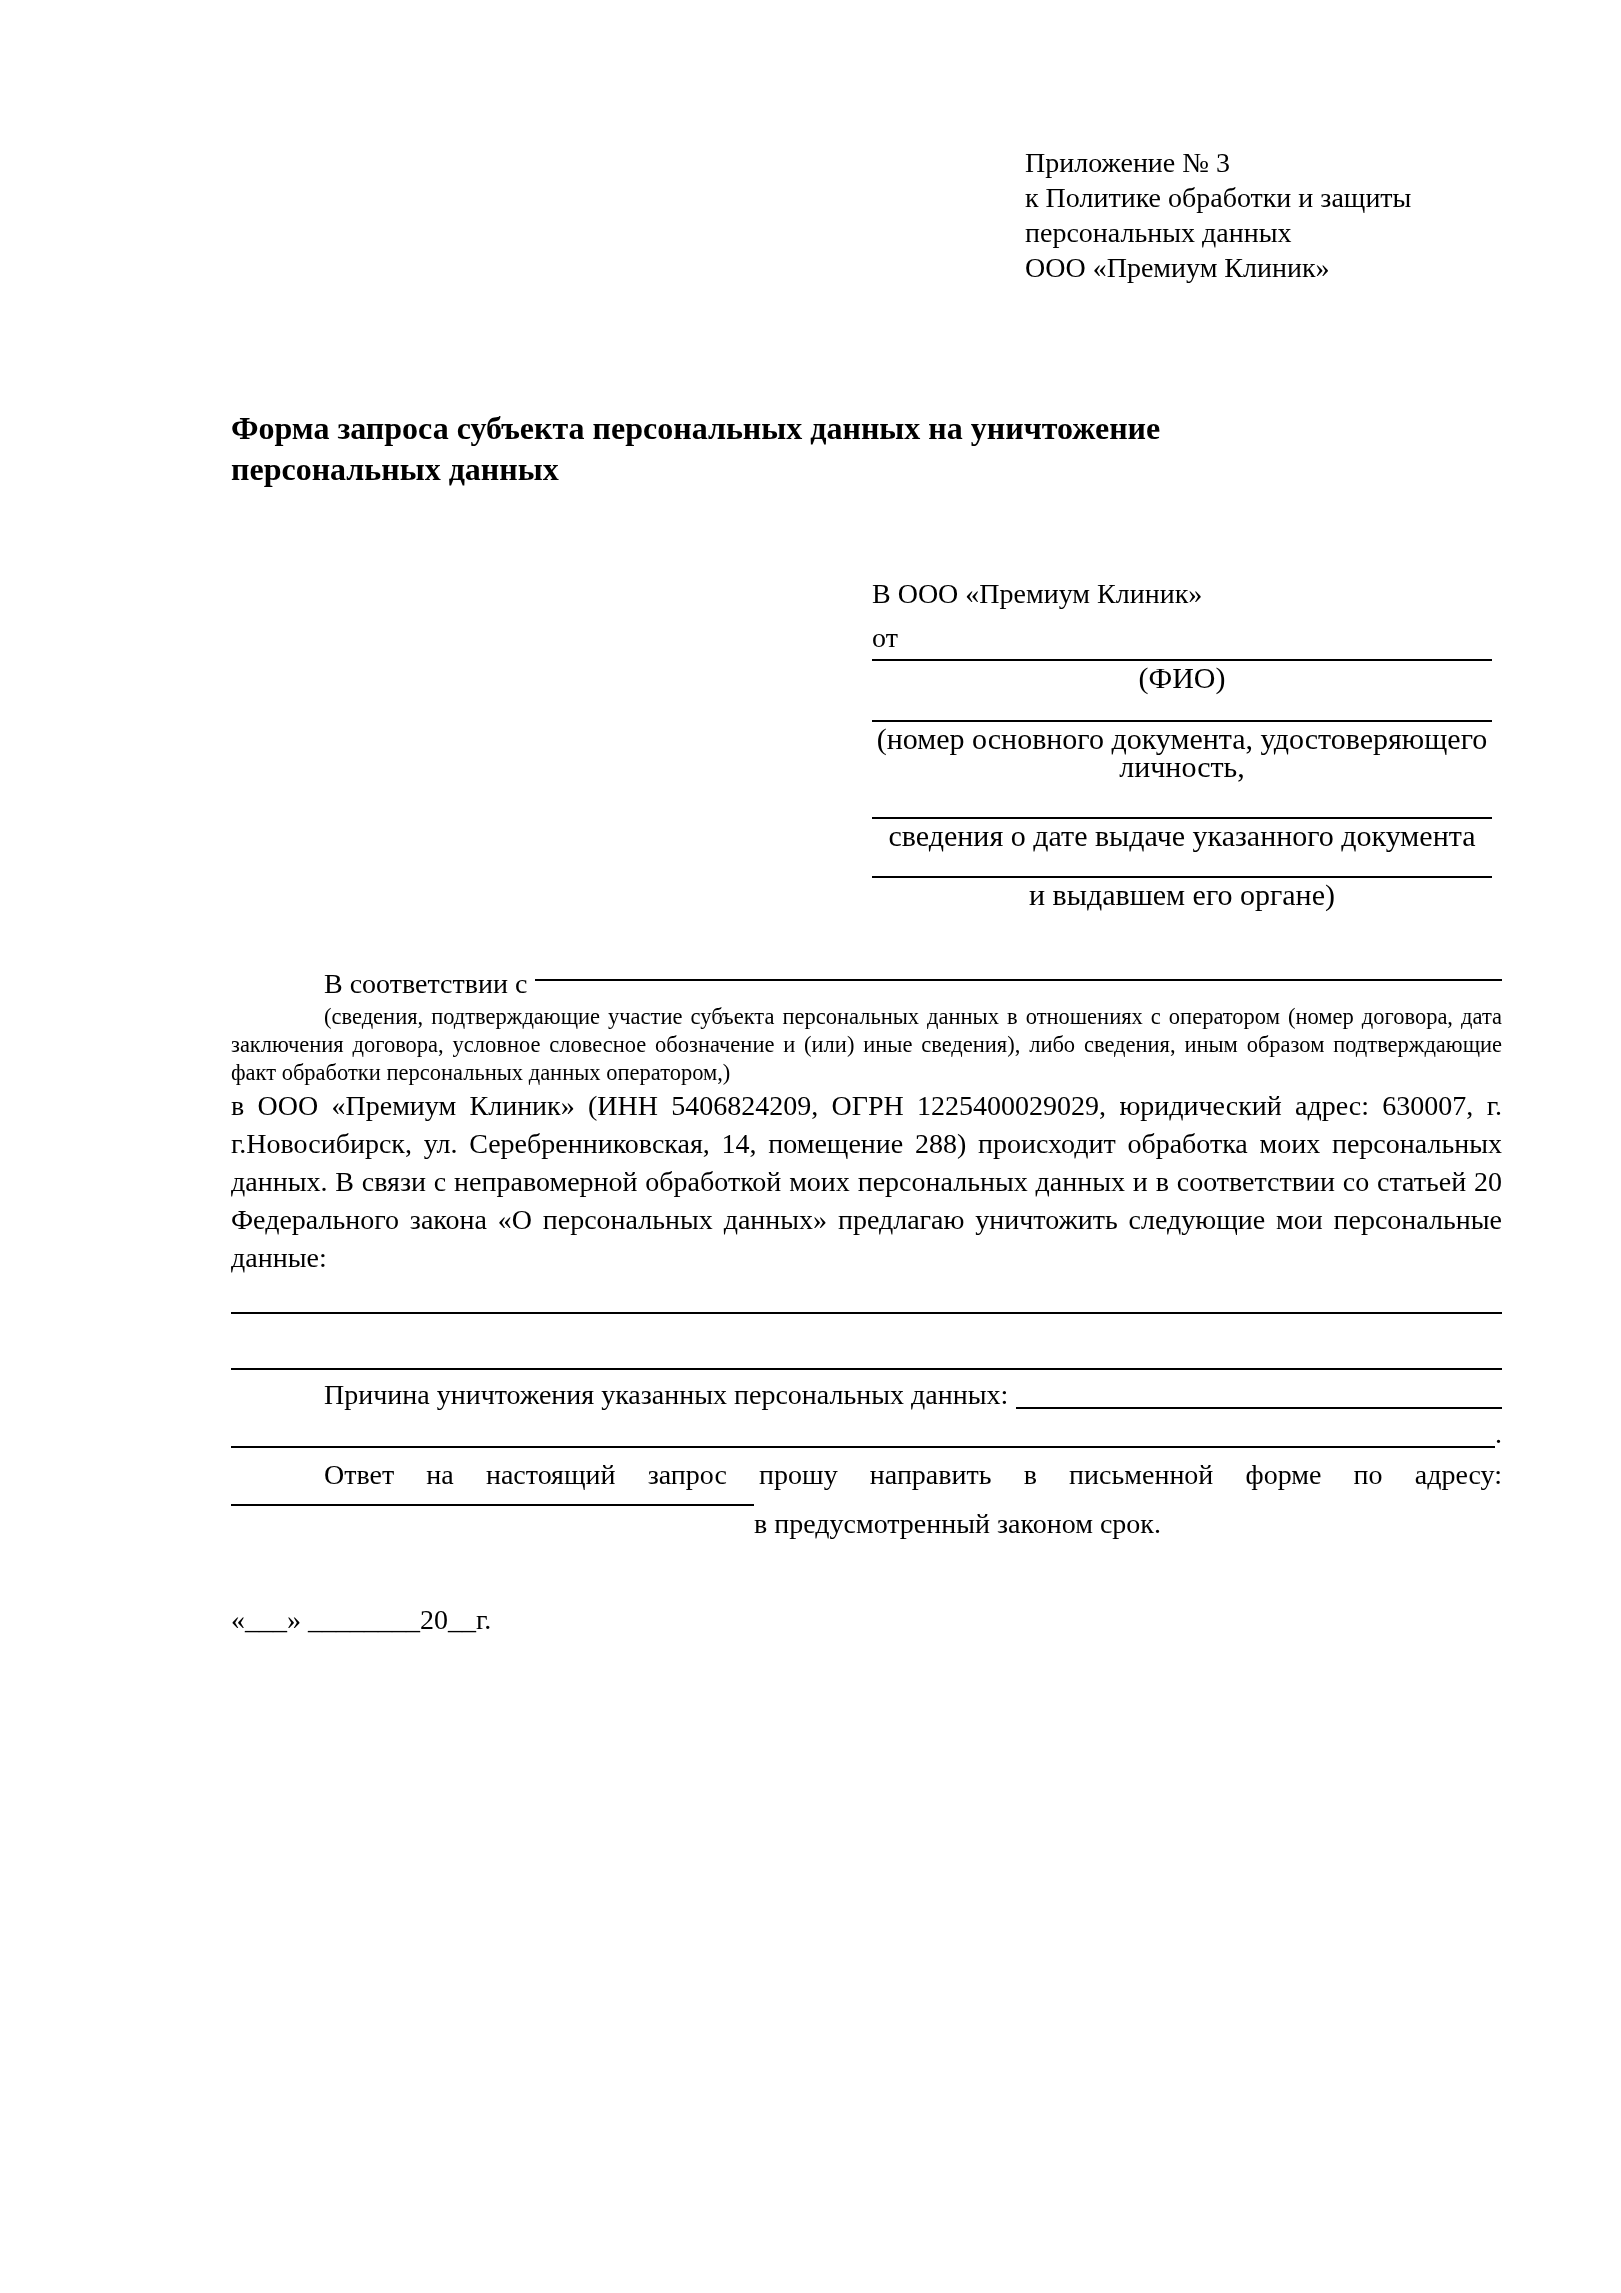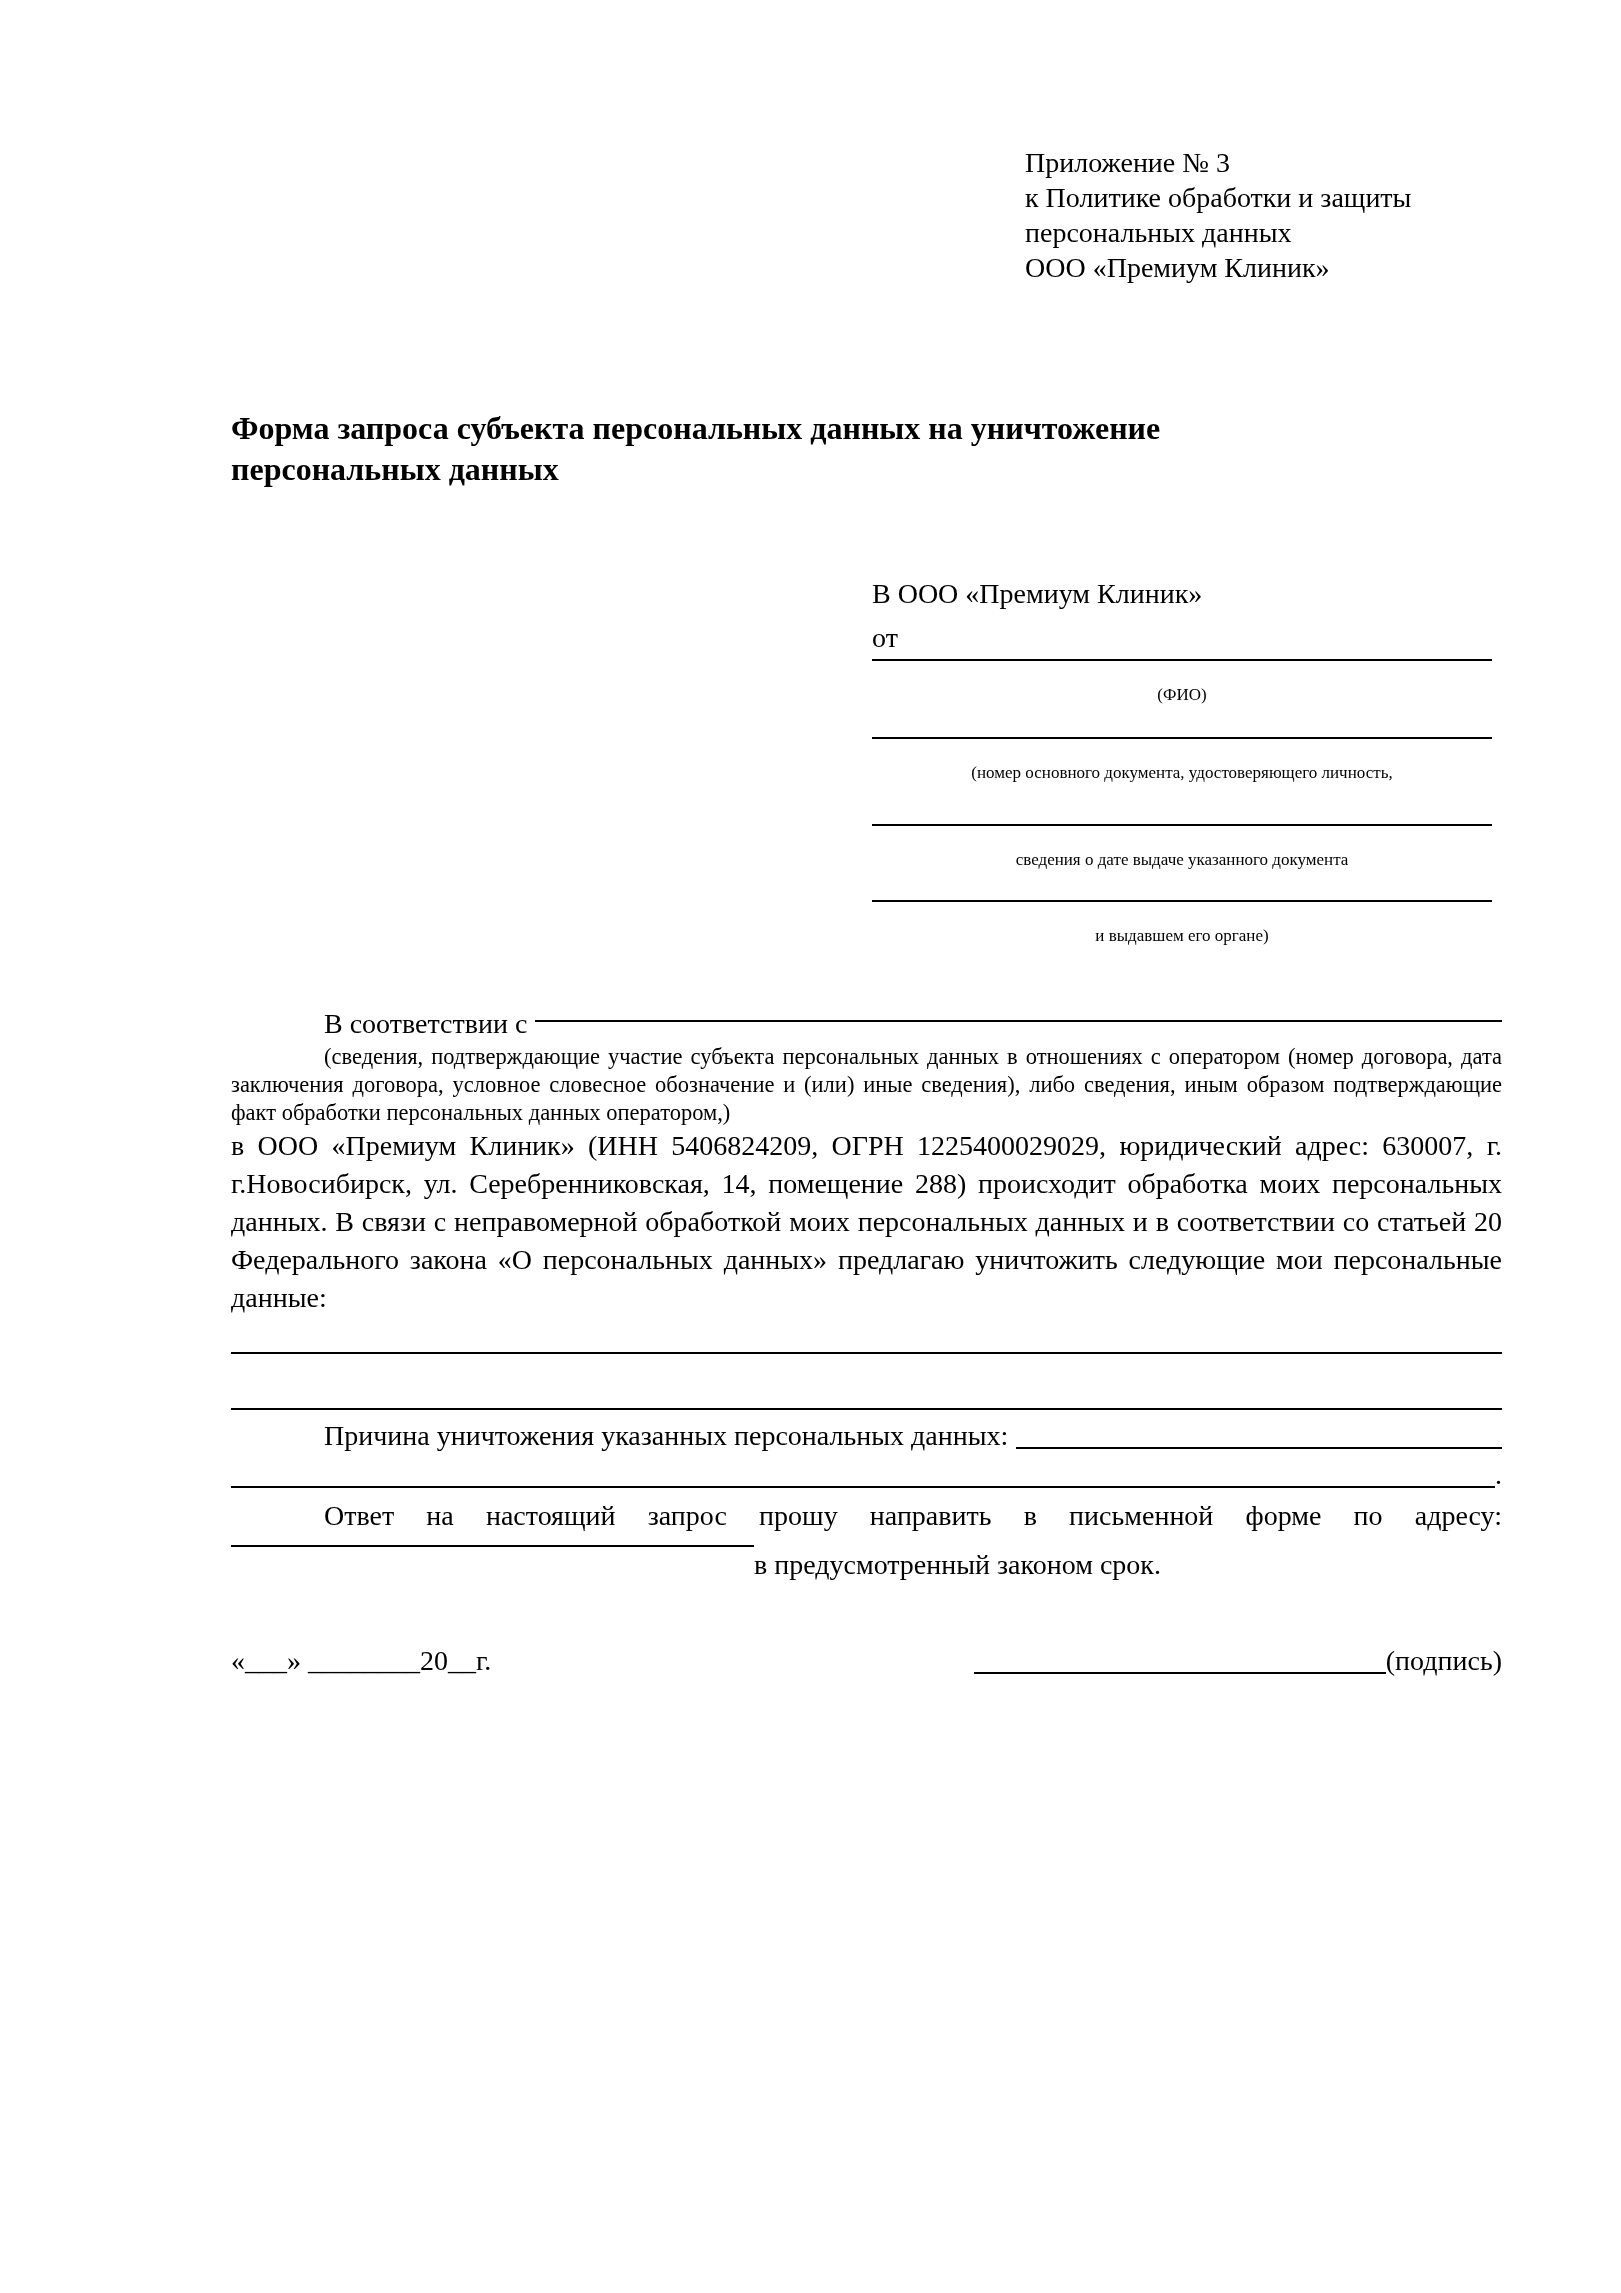--- a/index.html
+++ b/index.html
@@ -43,23 +43,23 @@
     width: 620px;
   }
   .addr-to { line-height: 45px; }
   .addr-from { line-height: 43px; }
   .blank-line { border-bottom: 2.9px solid #000; }
   .bl-1 { height: 0px; }
   .bl-2 { height: 29px; }
   .bl-3 { height: 37px; }
   .bl-4 { height: 26.5px; }
   .field-caption {
-    font-size: 17px;
+    font-size: 30px;
     line-height: 27.4px;
-    margin-top: 20px;
+    margin-top: 3px;
     text-align: center;
   }
 
   
   .accordance-row {
     display: flex;
     align-items: center;
     margin-top: 55px;
     padding-left: 93px;
     line-height: 39px;
@@ -197,20 +197,16 @@
 
   <div class="response">Ответ на настоящий запрос прошу направить в письменной форме по адресу:</div>
 
   <div class="tail-row">
     <span class="blank-tail"></span>
     <span>в предусмотренный законом срок.</span>
   </div>
 
   <div class="footer-row">
     <span>«___» ________20__г.</span>
-    <span class="sig-group">
-      <span class="sig-line"></span>
-      <span>(подпись)</span>
-    </span>
   </div>
 
 </div>
 
 
 </body></html>

